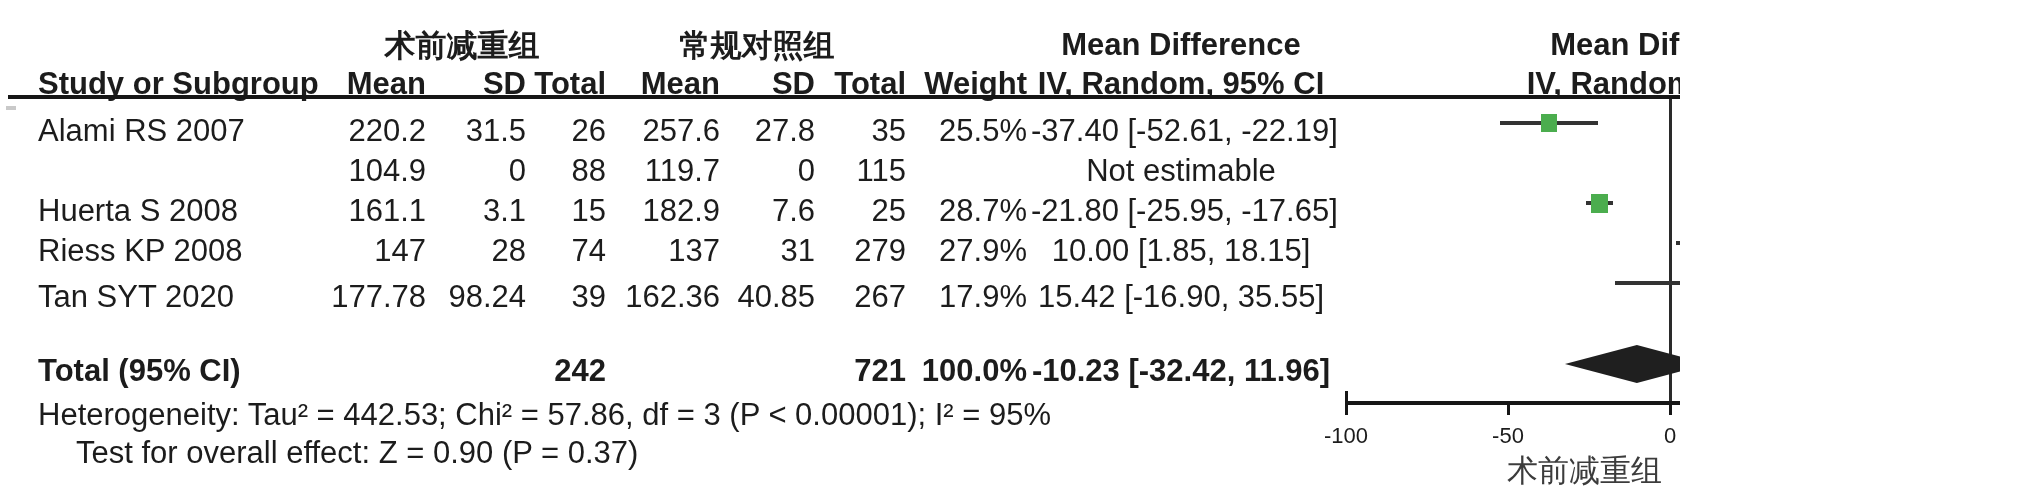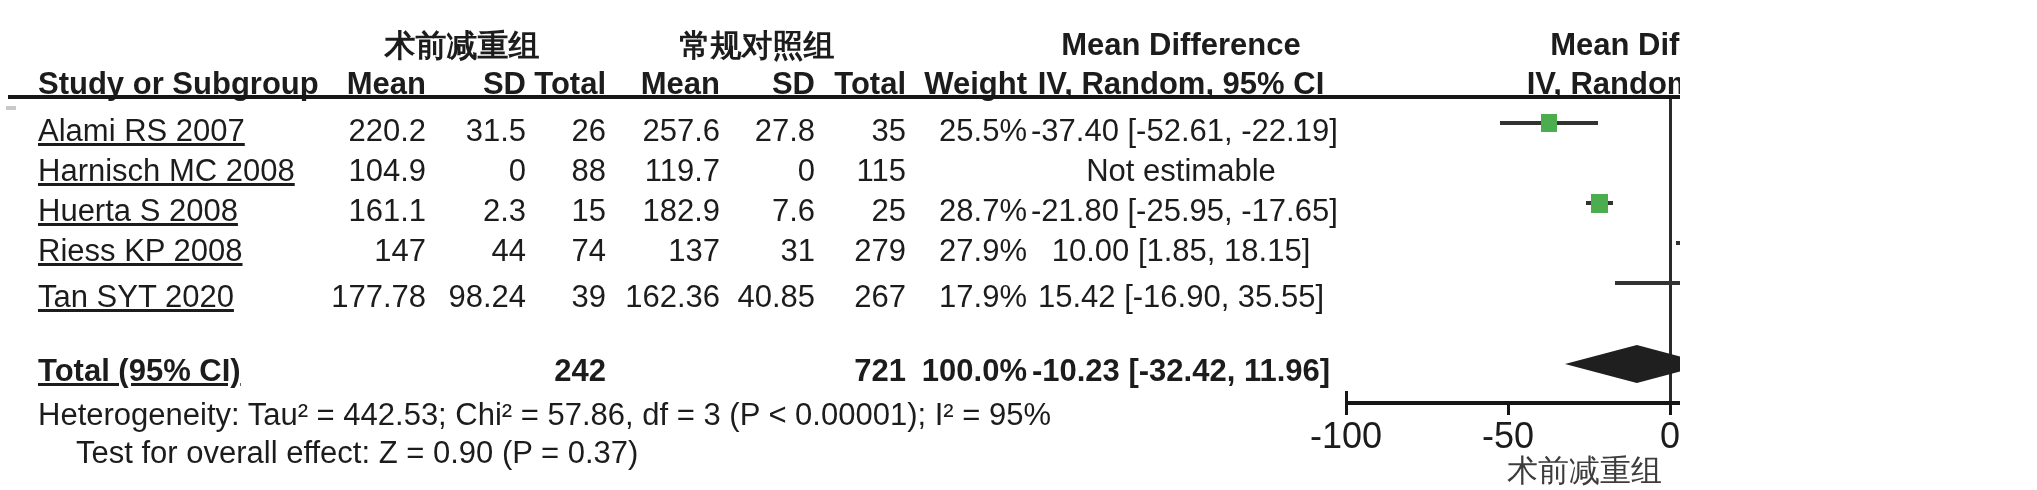--- a/index.html
+++ b/index.html
@@ -3,21 +3,21 @@
 <meta charset="utf-8">
 <style>
   html,body{margin:0;padding:0;background:#ffffff;}
   .canvas{
     position:relative;width:1680px;height:490px;background:#ffffff;overflow:hidden;
     font-family:"Liberation Sans",sans-serif;color:#1c1c1c;
   }
   .txt{position:absolute;white-space:nowrap;font-size:31px;line-height:40px;}
   .bold{font-weight:bold;}
   
-  .col-study{left:38px;width:350px;text-align:left;text-decoration:underline;}
+  .col-study{left:38px;width:350px;text-align:left;}
   .col-mean1{left:296px;width:130px;text-align:right;}
   .col-sd1{left:426px;width:100px;text-align:right;}
   .col-total1{left:506px;width:100px;text-align:right;}
   .col-mean2{left:590px;width:130px;text-align:right;}
   .col-sd2{left:715px;width:100px;text-align:right;}
   .col-total2{left:806px;width:100px;text-align:right;}
   .col-weight{left:917px;width:110px;text-align:right;}
   .col-md{left:1031px;width:300px;text-align:center;}
   .grp1{left:312px;width:300px;text-align:center;}
   .grp2{left:607px;width:300px;text-align:center;}
@@ -28,21 +28,21 @@
   .hdr1{top:25px;} .hdr2{top:64px;}
   .total-y{top:351px;}
   .het-y{top:395px;} .test-y{top:433px;margin-left:38px;}
   .cjk{font-family:"DejaVu Serif",serif;}
   .headrule{position:absolute;left:8px;top:95px;width:2014px;height:4px;background:#161616;}
   .smudge{position:absolute;left:6px;top:106px;width:10px;height:4px;background:#c9c9c9;}
   
   .zero-line{position:absolute;left:1669px;top:99px;width:3px;height:305px;background:#2a2a2a;}
   .axis-line{position:absolute;left:1346px;top:401px;width:650px;height:4px;background:#161616;}
   .tick{position:absolute;width:3px;background:#161616;}
-  .tick-label{position:absolute;top:416px;width:140px;text-align:center;font-size:36px;line-height:40px;}
+  .tick-label{position:absolute;top:416px;width:140px;text-align:center;font-size:22px;line-height:40px;}
   .ci-line{position:absolute;height:4px;background:#333333;}
   .marker{position:absolute;}
   .diamond{position:absolute;clip-path:polygon(0 50%,50% 0,100% 50%,50% 100%);}
   .fav-left{position:absolute;top:450px;left:1402px;width:260px;text-align:right;font-size:31px;line-height:40px;color:#3c3c3c;}
   .fav-right{position:absolute;top:450px;left:1684px;width:260px;text-align:left;font-size:31px;line-height:40px;color:#3c3c3c;}
   
   .wm-seal{position:absolute;left:1690px;top:63px;width:60px;height:60px;border:3px solid #c2c2c2;border-radius:50%;opacity:.75;}
   .wm-seal-inner{position:absolute;left:8px;top:8px;width:38px;height:38px;border:2px solid #cccccc;border-radius:50%;}
   .wm-script{position:absolute;left:1768px;top:52px;width:270px;font-size:56px;line-height:60px;color:#c0c0c0;letter-spacing:12px;font-style:italic;opacity:.85;transform:rotate(-2deg);font-family:"DejaVu Serif",serif;}
 </style>
@@ -73,43 +73,42 @@
   <div class="txt row-y0 col-study">Alami RS 2007</div>
   <div class="txt row-y0 col-mean1">220.2</div>
   <div class="txt row-y0 col-sd1">31.5</div>
   <div class="txt row-y0 col-total1">26</div>
   <div class="txt row-y0 col-mean2">257.6</div>
   <div class="txt row-y0 col-sd2">27.8</div>
   <div class="txt row-y0 col-total2">35</div>
   <div class="txt row-y0 col-weight">25.5%</div>
   <div class="txt row-y0 col-md">-37.40 [-52.61, -22.19]</div>
 
-  <div class="txt row-y1 col-study">Harnisch MC 2008</div>
   <div class="txt row-y1 col-mean1">104.9</div>
   <div class="txt row-y1 col-sd1">0</div>
   <div class="txt row-y1 col-total1">88</div>
   <div class="txt row-y1 col-mean2">119.7</div>
   <div class="txt row-y1 col-sd2">0</div>
   <div class="txt row-y1 col-total2">115</div>
   <div class="txt row-y1 col-weight"></div>
   <div class="txt row-y1 col-md">Not estimable</div>
 
   <div class="txt row-y2 col-study">Huerta S 2008</div>
   <div class="txt row-y2 col-mean1">161.1</div>
-  <div class="txt row-y2 col-sd1">2.3</div>
+  <div class="txt row-y2 col-sd1">3.1</div>
   <div class="txt row-y2 col-total1">15</div>
   <div class="txt row-y2 col-mean2">182.9</div>
   <div class="txt row-y2 col-sd2">7.6</div>
   <div class="txt row-y2 col-total2">25</div>
   <div class="txt row-y2 col-weight">28.7%</div>
   <div class="txt row-y2 col-md">-21.80 [-25.95, -17.65]</div>
 
   <div class="txt row-y3 col-study">Riess KP 2008</div>
   <div class="txt row-y3 col-mean1">147</div>
-  <div class="txt row-y3 col-sd1">44</div>
+  <div class="txt row-y3 col-sd1">28</div>
   <div class="txt row-y3 col-total1">74</div>
   <div class="txt row-y3 col-mean2">137</div>
   <div class="txt row-y3 col-sd2">31</div>
   <div class="txt row-y3 col-total2">279</div>
   <div class="txt row-y3 col-weight">27.9%</div>
   <div class="txt row-y3 col-md">10.00 [1.85, 18.15]</div>
 
   <div class="txt row-y4 col-study">Tan SYT 2020</div>
   <div class="txt row-y4 col-mean1">177.78</div>
   <div class="txt row-y4 col-sd1">98.24</div>

